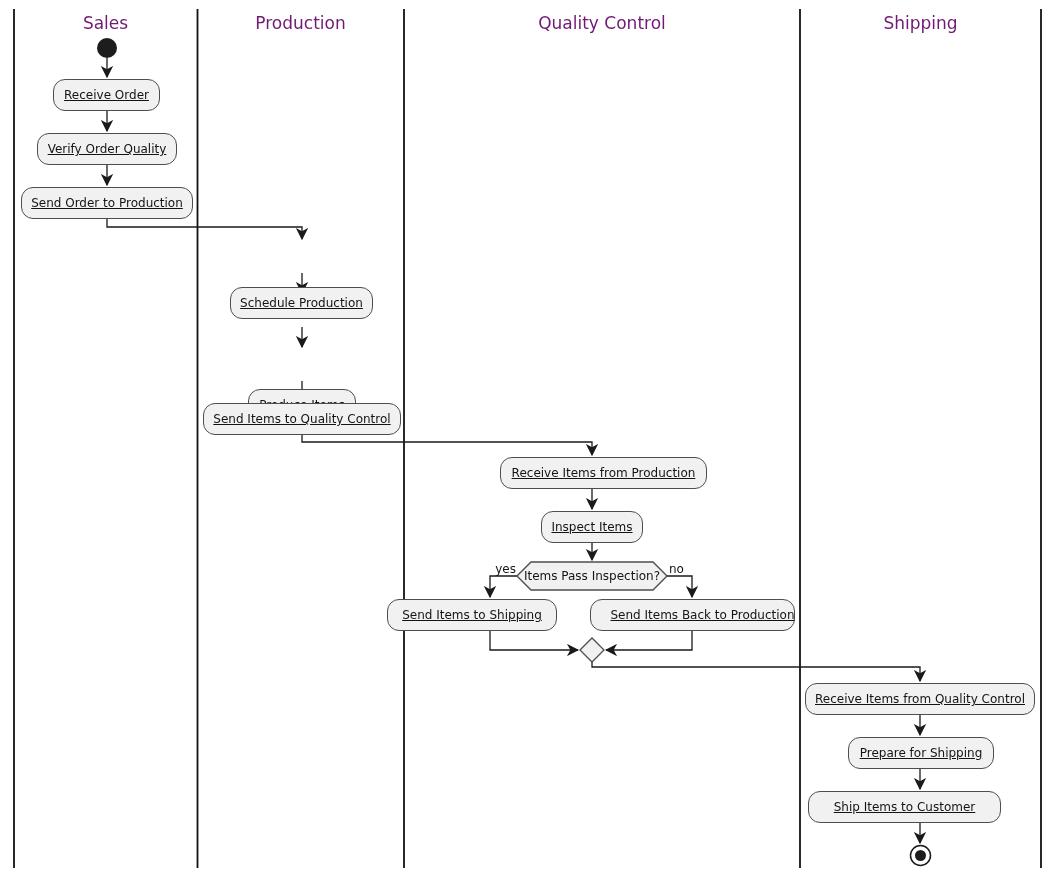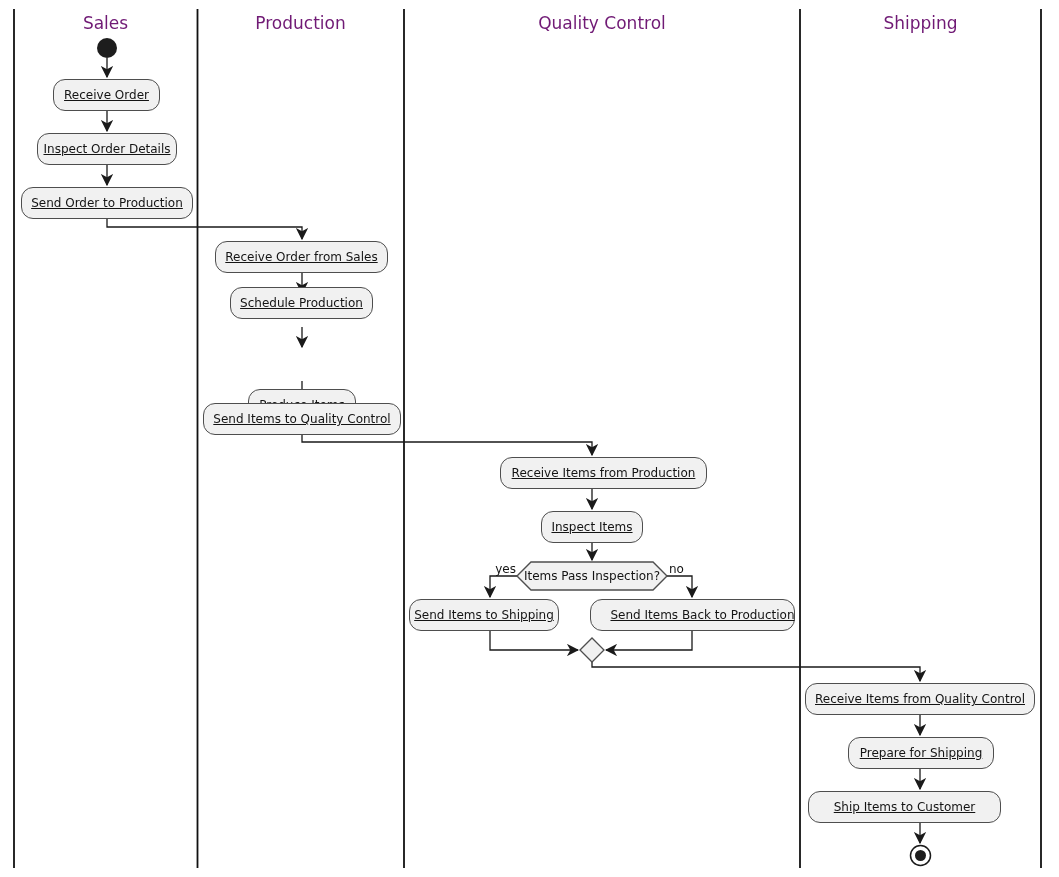--- a/index.html
+++ b/index.html
@@ -123,31 +123,30 @@
       <circle cx="920.5" cy="855.5" r="5.5" fill="#1d1d1d"></circle>
     </g>
   </svg>
 
   <div class="lane-header" style="left:14px; width:183px;">Sales</div>
   <div class="lane-header" style="left:197px; width:207px;">Production</div>
   <div class="lane-header" style="left:404px; width:396px;">Quality Control</div>
   <div class="lane-header" style="left:800px; width:241px;">Shipping</div>
 
   <div class="activity" style="left:53px;  top:79px;  width:107px;">Receive Order</div>
-  <div class="activity" style="left:37px;  top:133px; width:140px;">Inspect Order Details</div>
+  <div class="activity" style="left:37px;  top:133px; width:140px;">Verify Order Quality</div>
   <div class="activity" style="left:21px;  top:187px; width:172px;">Send Order to Production</div>
 
-  <div class="activity" style="left:215px; top:241px; width:173px;">Receive Order from Sales</div>
   <div class="activity" style="left:230px; top:287px; width:143px;">Schedule Production</div>
   <div class="activity" style="left:248px; top:349px; width:108px;margin-top:40px;">Produce Items</div>
   <div class="activity" style="left:203px; top:403px; width:198px;">Send Items to Quality Control</div>
 
   <div class="activity" style="left:500px; top:457px; width:207px;">Receive Items from Production</div>
   <div class="activity" style="left:541px; top:511px; width:102px;">Inspect Items</div>
-  <div class="activity" style="left:409px; top:599px; width:150px;">Send Items to Shipping</div>
+  <div class="activity" style="left:387px; top:599px; width:170px;">Send Items to Shipping</div>
   <div class="activity" style="left:590px; top:599px; width:205px;padding-left:20px;">Send Items Back to Production</div>
 
   <div class="decision-label">Items Pass Inspection?</div>
   <div class="branch-label branch-yes">yes</div>
   <div class="branch-label branch-no">no</div>
 
   <div class="activity" style="left:805px; top:683px; width:230px;">Receive Items from Quality Control</div>
   <div class="activity" style="left:848px; top:737px; width:146px;">Prepare for Shipping</div>
   <div class="activity" style="left:808px; top:791px; width:193px;">Ship Items to Customer</div>
 

